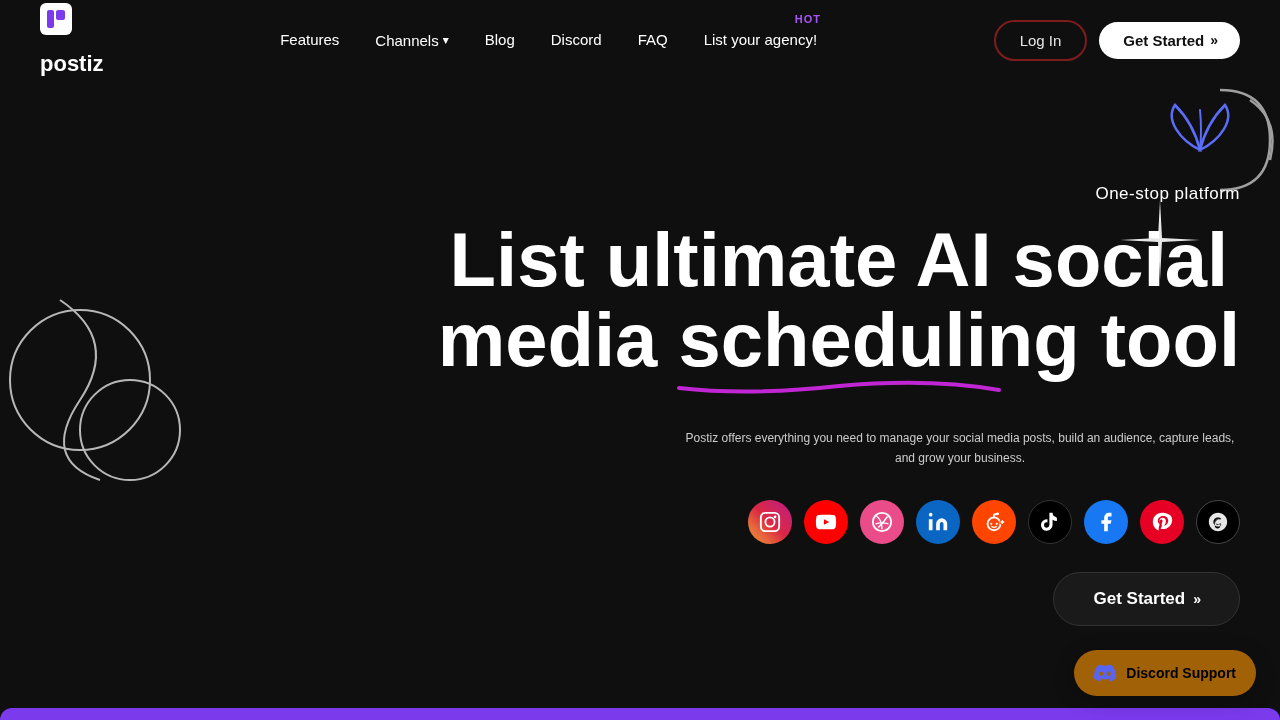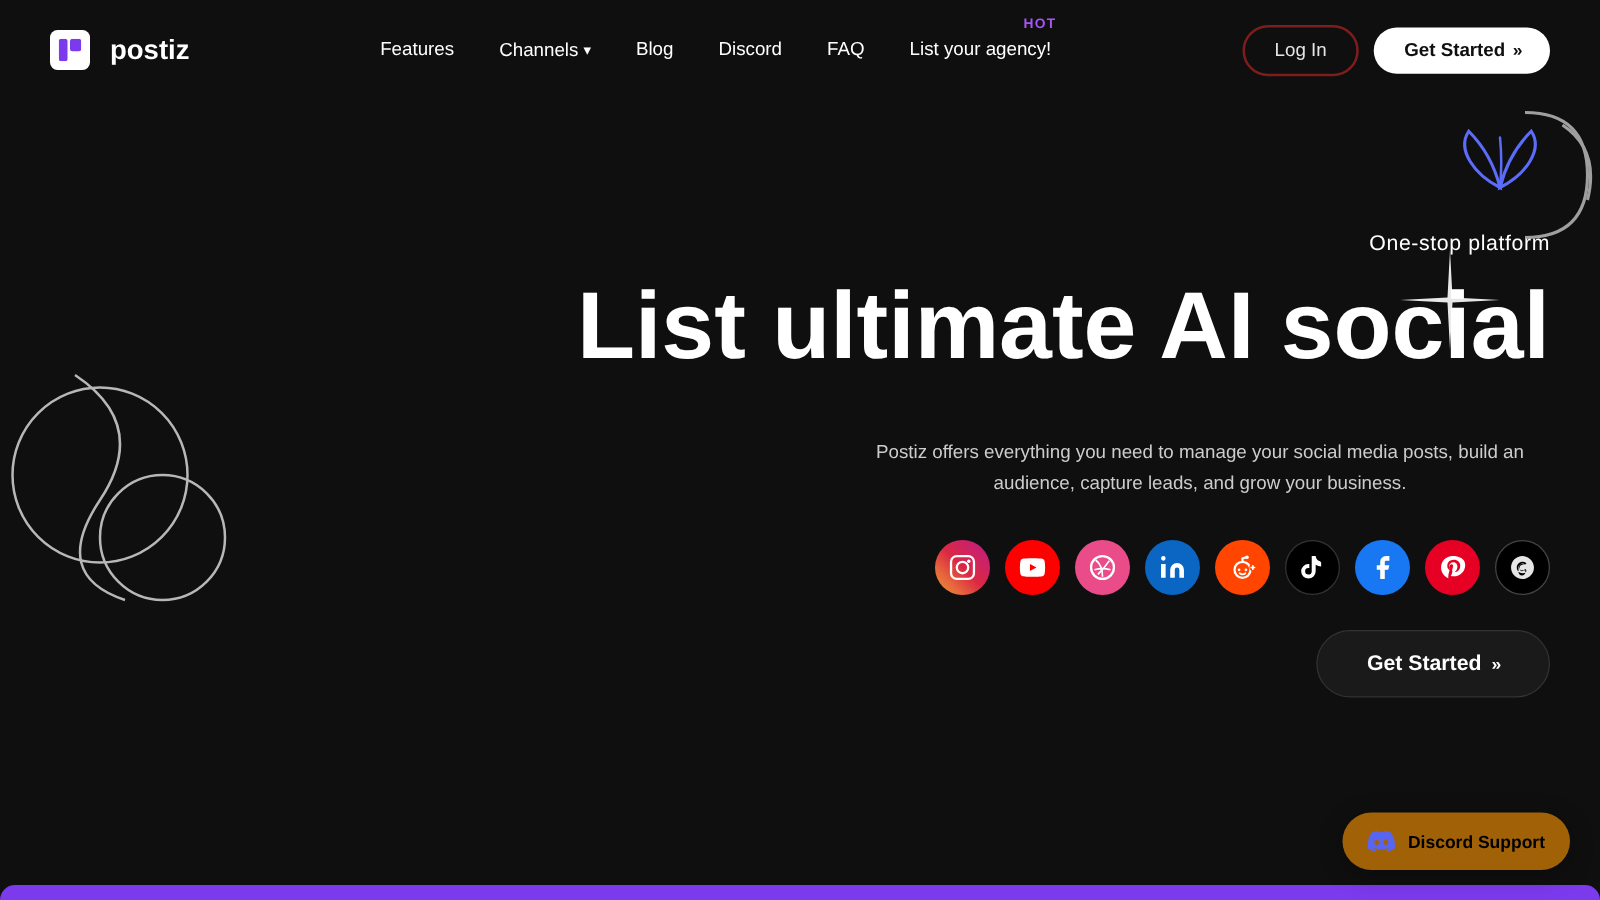--- a/index.html
+++ b/index.html
@@ -19,23 +19,24 @@
       align-items: center;
       justify-content: space-between;
       padding: 0 40px;
       height: 80px;
       position: relative;
       z-index: 10;
     }
 
     .logo {
       display: flex;
-      align-items: center;
+      align-items: flex-start;
       gap: 16px;
       cursor: pointer;
+      flex-direction: column;
     }
 
     .logo-icon {
       background: #ffffff;
       color: #7c3aed;
       font-weight: 900;
       font-size: 16px;
       width: 32px;
       height: 32px;
       border-radius: 6px;
@@ -159,21 +160,21 @@
 
     .underline-decoration {
       position: absolute;
       bottom: -18px;
       left: 50%;
       transform: translateX(-50%);
       width: 340px;
     }
 
     .hero-description {
-      font-size: 15px;
+      font-size: 12px;
       color: #cccccc;
       max-width: 560px;
       line-height: 1.7;
       margin-top: 24px;
       margin-bottom: 32px;
     }
 
     .social-icons {
       display: flex;
       align-items: center;
@@ -338,20 +339,27 @@
       <path d="M40 50 C20 40 5 20 15 5 C25 15 35 30 40 50Z" fill="none" stroke="#5b6cf9" stroke-width="2.5" stroke-linecap="round"></path>
       <path d="M40 50 C60 40 75 20 65 5 C55 15 45 30 40 50Z" fill="none" stroke="#5b6cf9" stroke-width="2.5" stroke-linecap="round"></path>
       <path d="M40 10 Q42 30 40 50" fill="none" stroke="#5b6cf9" stroke-width="2" stroke-linecap="round"></path>
     </svg>
   </div>
 
   <p class="hero-subtitle">One-stop platform</p>
 
   <div class="hero-title">
     <div>List ultimate AI social</div>
+    <div style="position:relative; display:inline-block;">
+      <span>media scheduling tool</span>
+      
+      <svg class="underline-decoration" viewBox="0 0 340 20" fill="none" xmlns="http://www.w3.org/2000/svg">
+        <path d="M10 10 Q80 18 170 8 Q260 0 330 12" stroke="#c026d3" stroke-width="4" stroke-linecap="round" fill="none"></path>
+      </svg>
+    </div>
   </div>
 
   <p class="hero-description">Postiz offers everything you need to manage your social media posts, build an audience, capture leads, and grow your business.</p>
 
   <div class="social-icons">
 
     <div class="social-icon si-instagram">
       <svg width="22" height="22" viewBox="0 0 24 24" fill="white">
           <rect x="2" y="2" width="20" height="20" rx="5" ry="5" stroke="white" stroke-width="2" fill="none"></rect>
           <circle cx="12" cy="12" r="5" stroke="white" stroke-width="2" fill="none"></circle>

